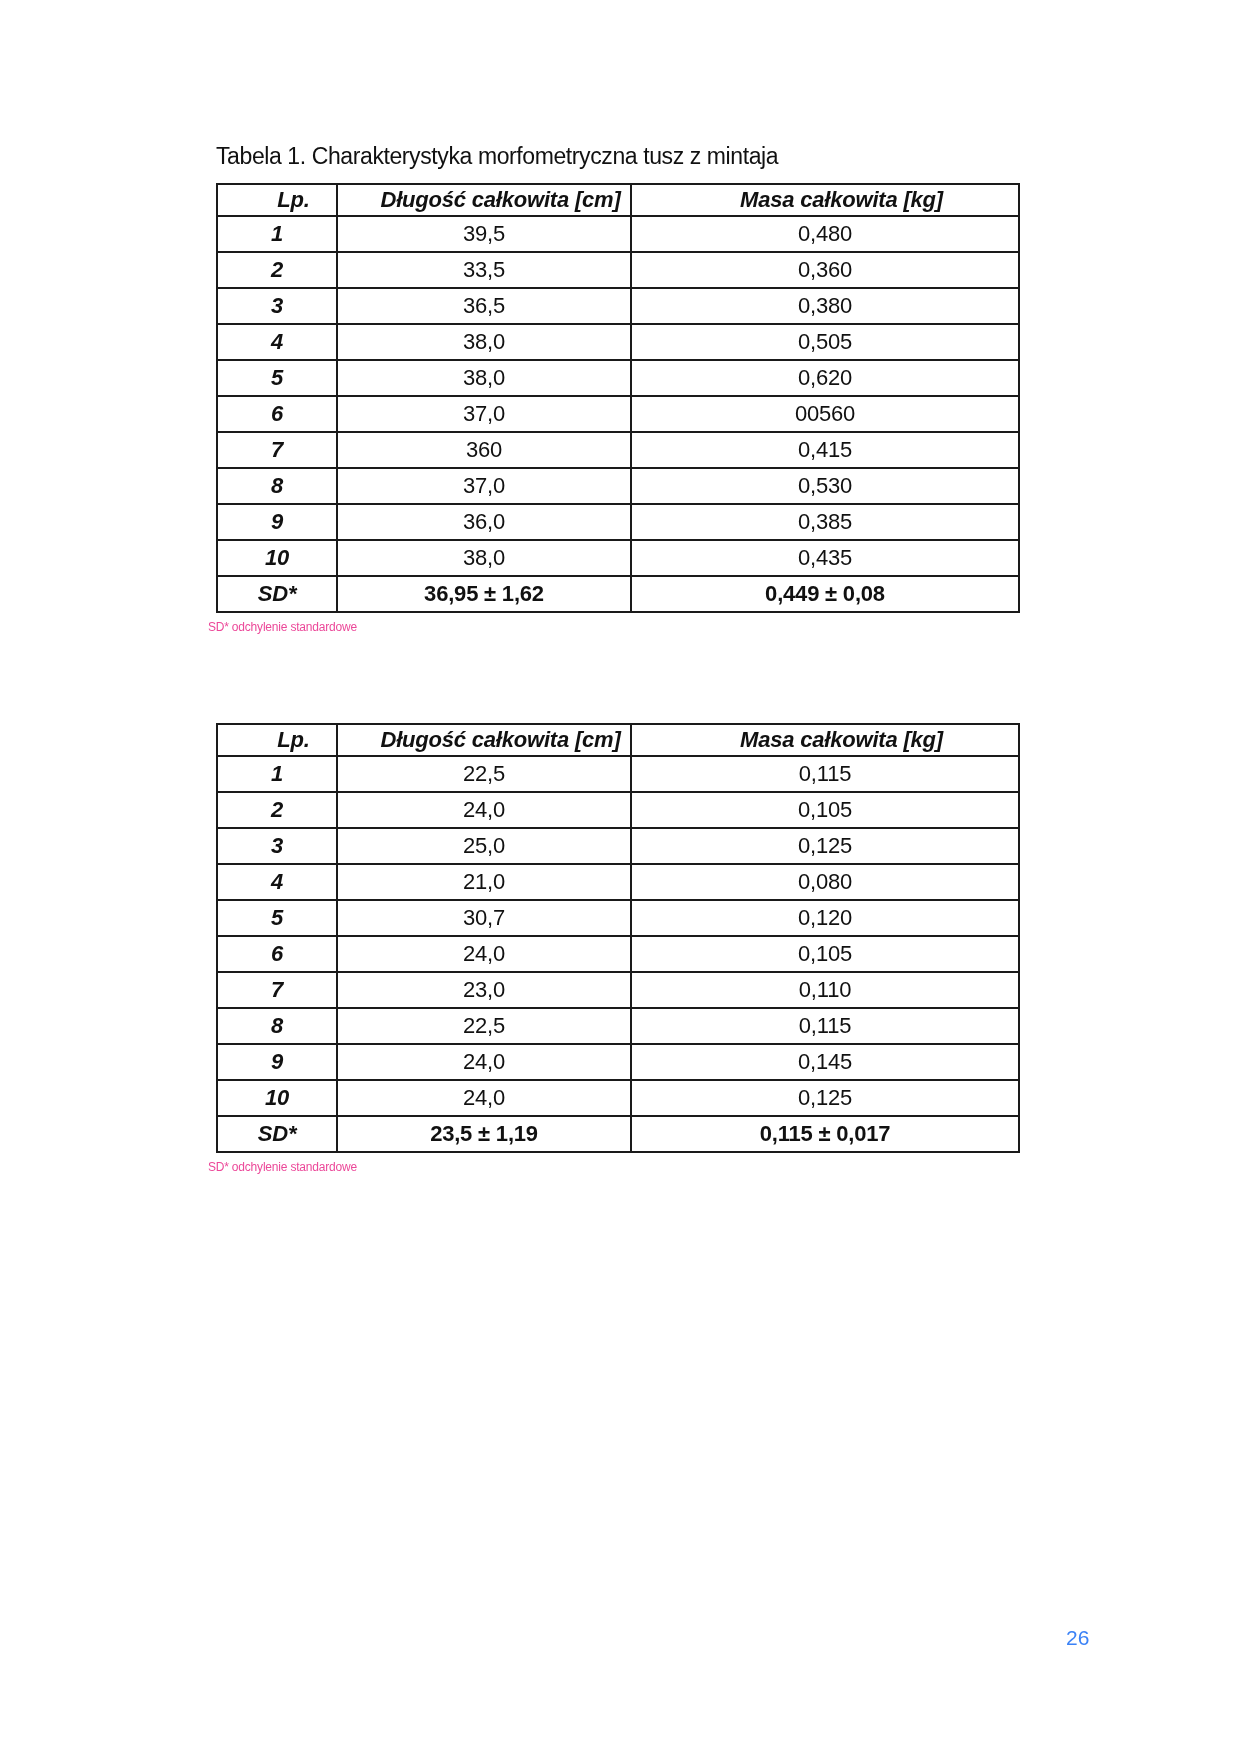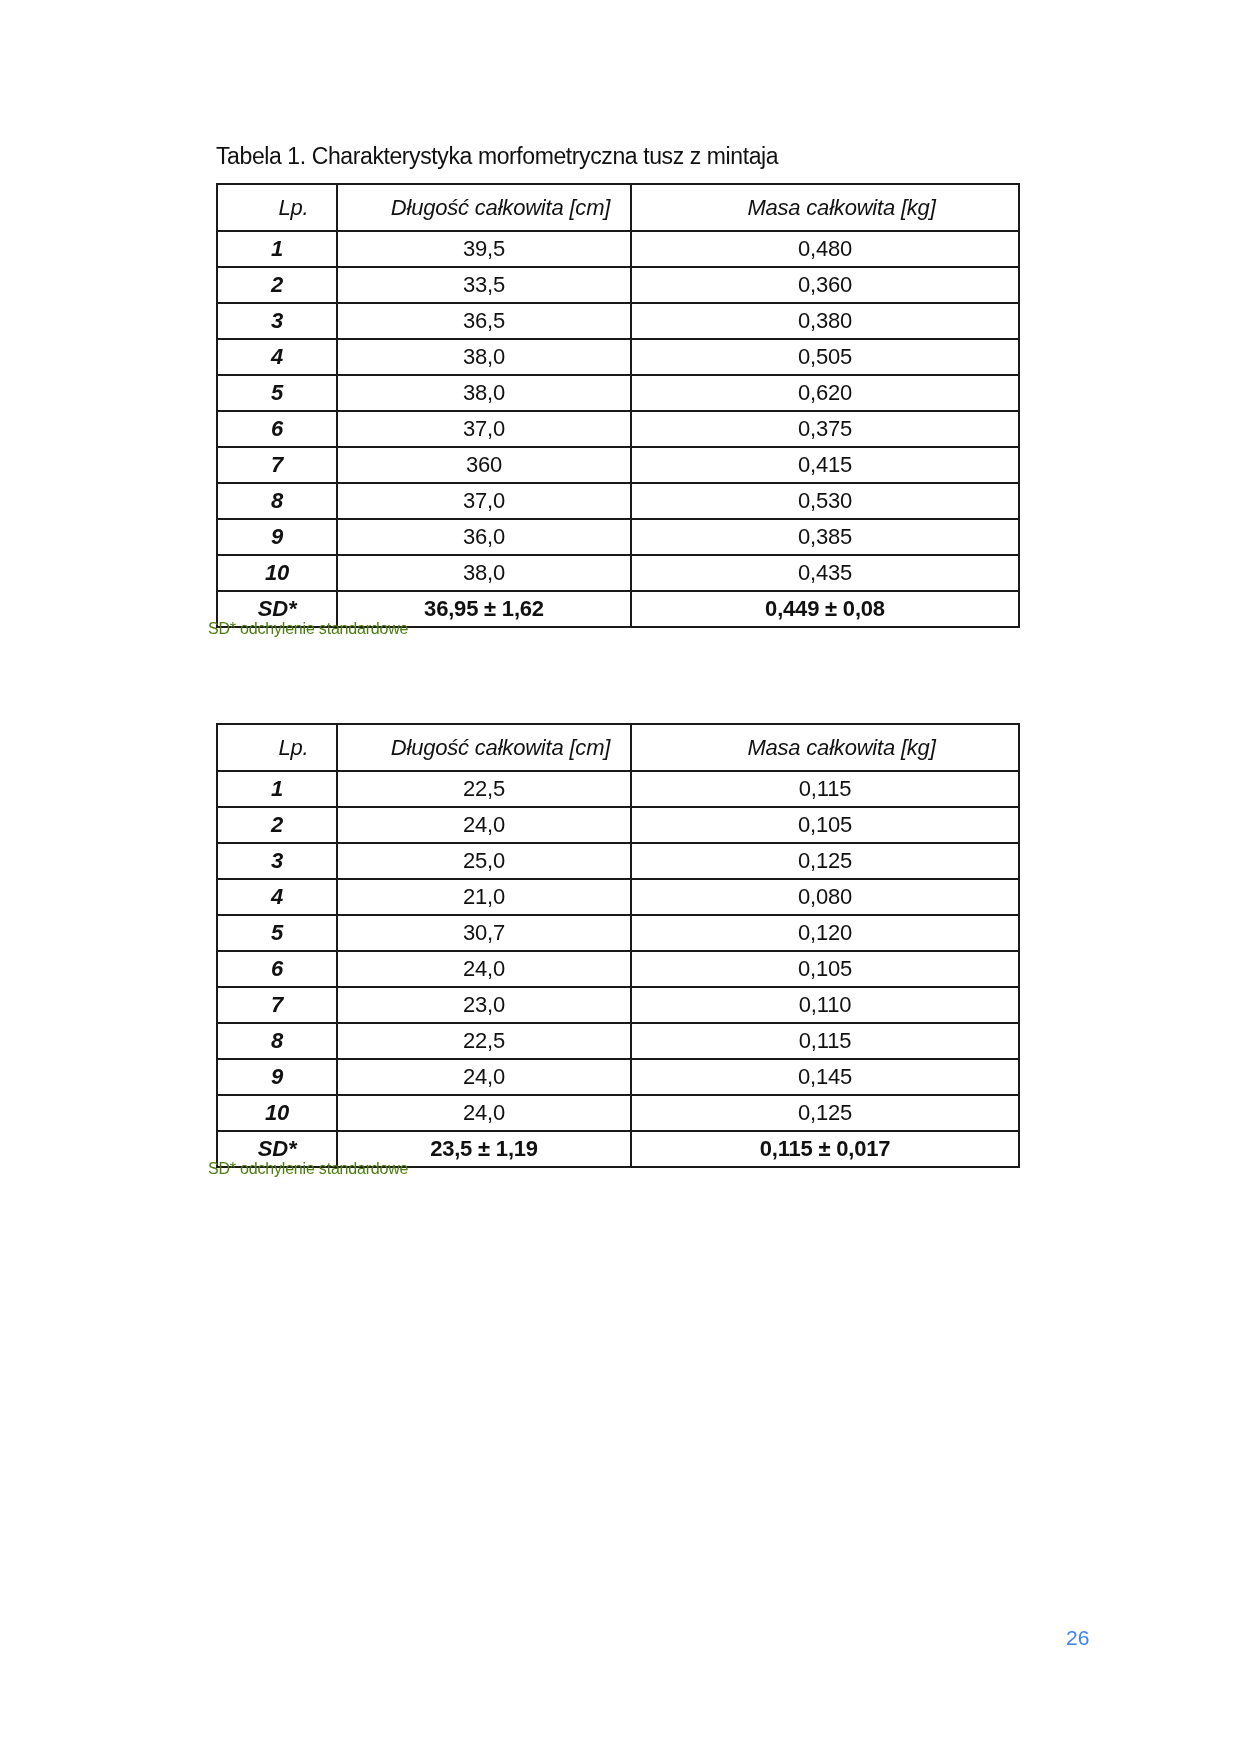--- a/index.html
+++ b/index.html
@@ -54,39 +54,39 @@
     border: 2px solid #1a1a1a;
     text-align: center;
     vertical-align: middle;
     font-size: 22px;
     letter-spacing: -0.2px;
     padding: 0 6px;
     background: #ffffff;
     color: #111111;
   }
   table.morph th {
-    height: 47px;
-    font-weight: normal;
+    height: 32px;
+    font-weight: bold;
     font-style: italic;
     padding-left: 39px;
   }
   table.morph td { height: 36px; }
   table.morph td.lp-cell {
     font-weight: bold;
     font-style: italic;
   }
   table.morph tr.summary td {
     font-weight: bold;
   }
   .footnote {
     position: absolute;
     left: -8px;
-    font-size: 16px;
+    font-size: 12px;
     letter-spacing: -0.2px;
-    color: #4d7c0f;
+    color: #ec4899;
     white-space: nowrap;
   }
   .foot-1 { top: 620px; }
   .foot-2 { top: 1160px; }
 
   .page-number {
     position: absolute;
     left: 1066px;
     top: 1626px;
     font-size: 21px;
@@ -136,21 +136,21 @@
             <td>0,505</td>
           </tr>
           <tr>
             <td class="lp-cell">5</td>
             <td>38,0</td>
             <td>0,620</td>
           </tr>
           <tr>
             <td class="lp-cell">6</td>
             <td>37,0</td>
-            <td>0,375</td>
+            <td>00560</td>
           </tr>
           <tr>
             <td class="lp-cell">7</td>
             <td>360</td>
             <td>0,415</td>
           </tr>
           <tr>
             <td class="lp-cell">8</td>
             <td>37,0</td>
             <td>0,530</td>

